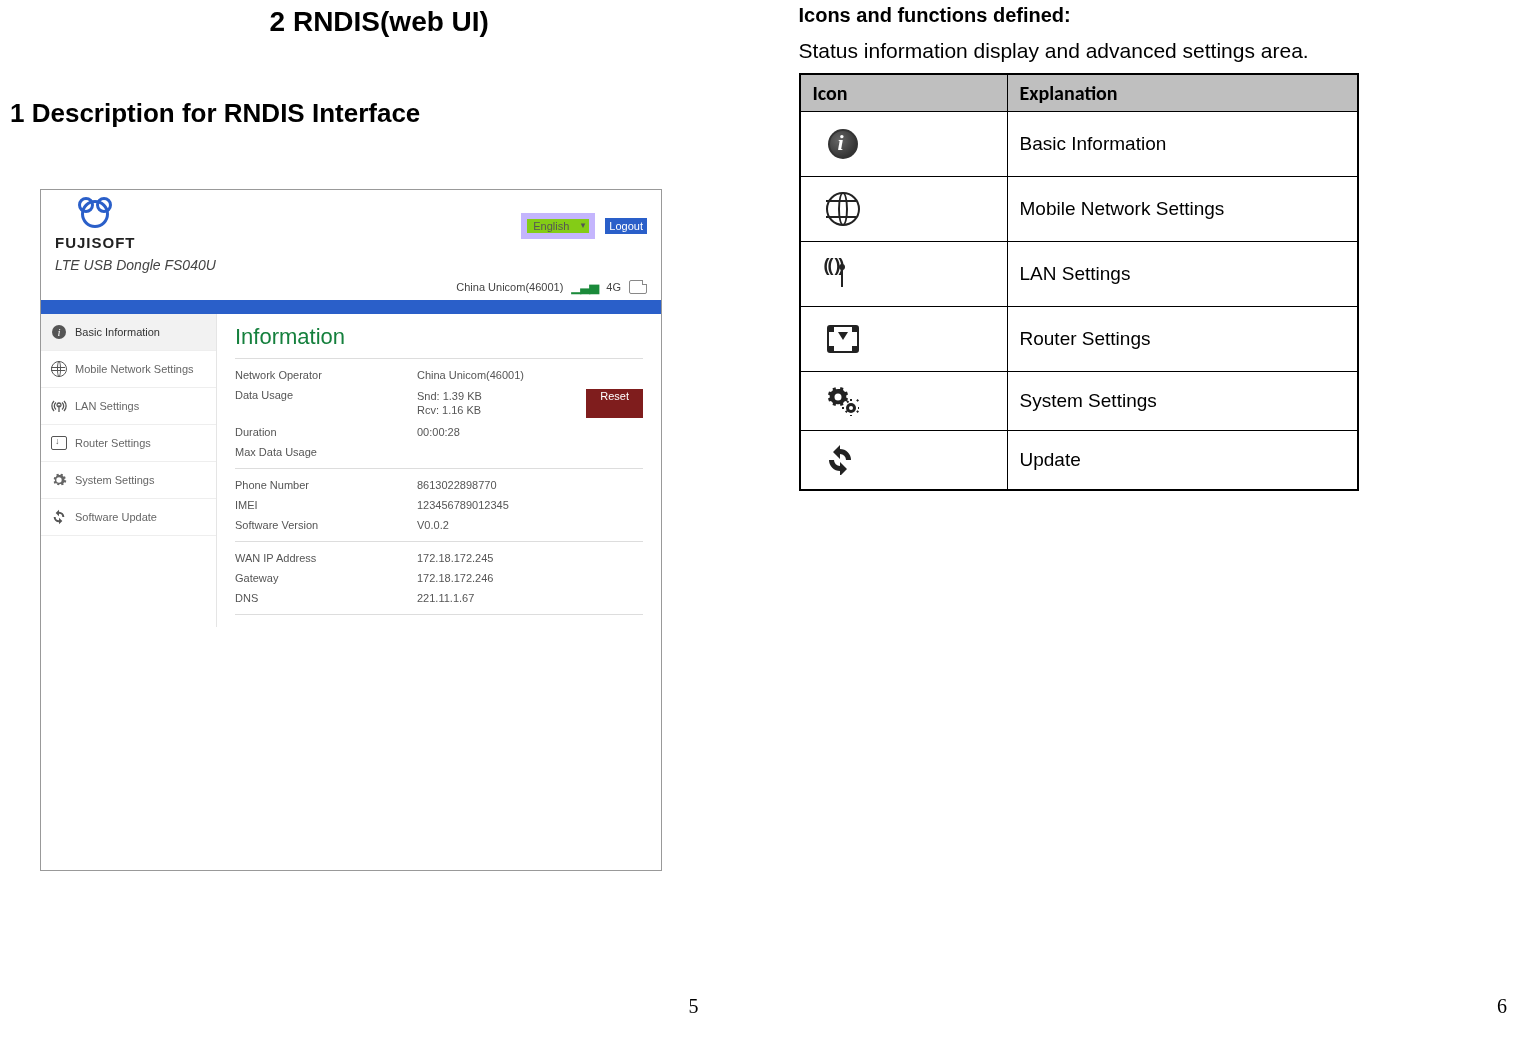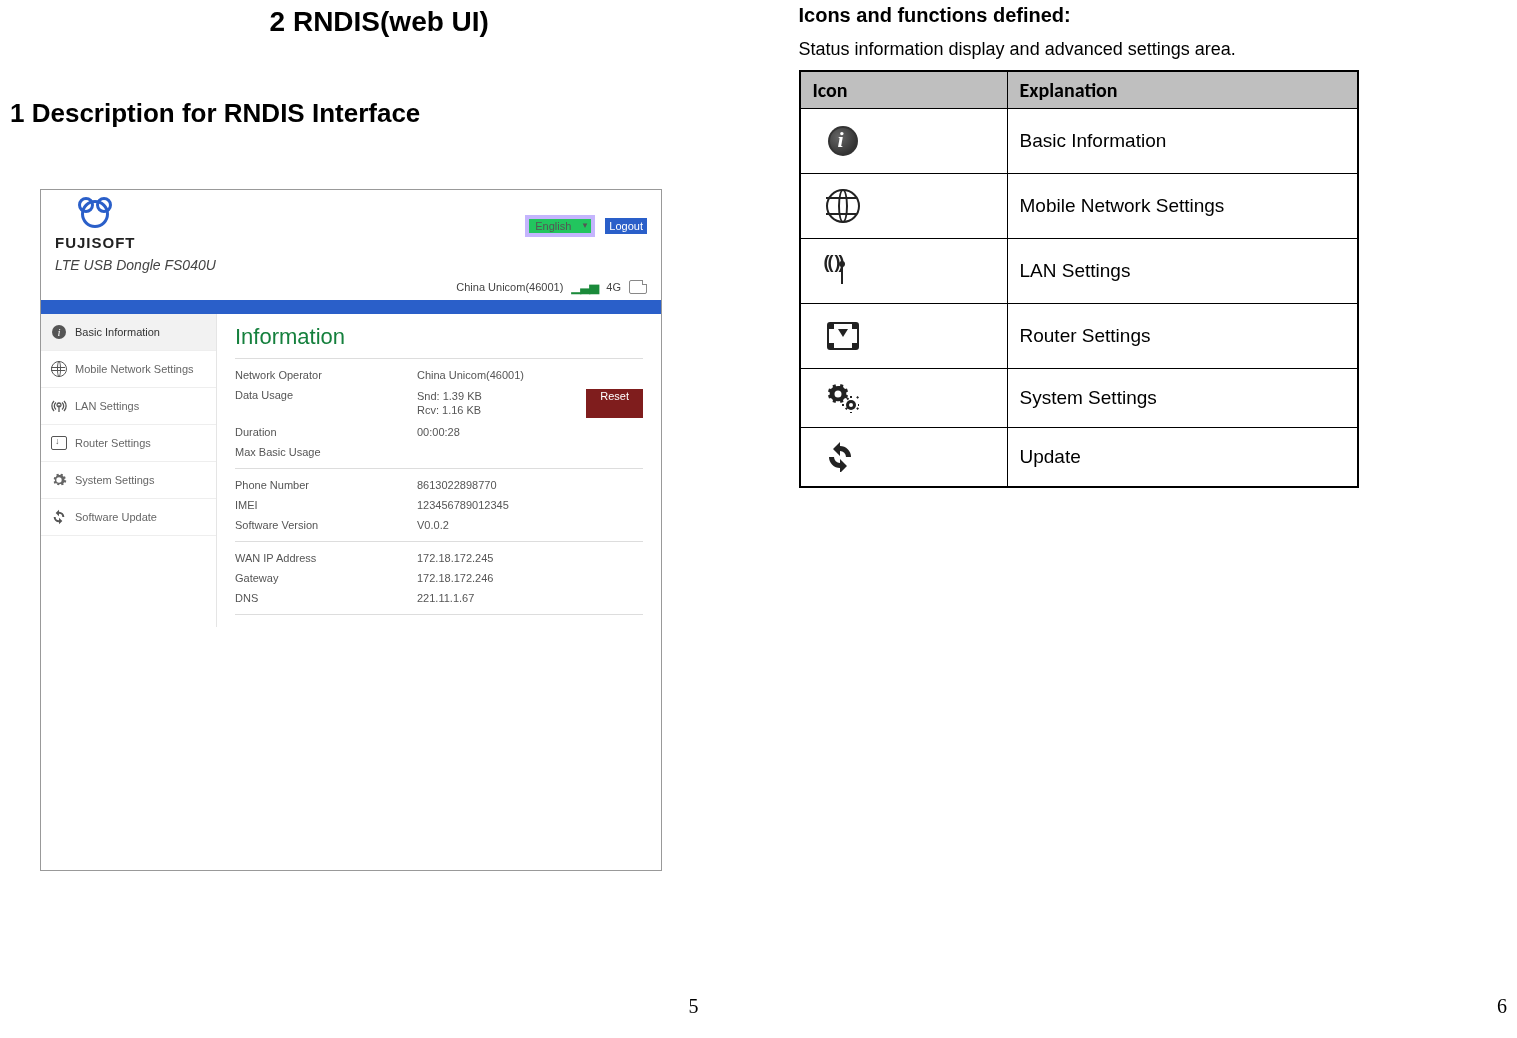--- a/index.html
+++ b/index.html
@@ -89,25 +89,25 @@
     color: #222;
     font-size: 15px;
     letter-spacing: 1px;
   }
   .ss-top-right {
     display: flex;
     align-items: center;
     gap: 10px;
   }
   .ss-lang {
-    border: 4px solid #c4b5fd;
+    border: 6px solid #c4b5fd;
     padding: 1px 20px 1px 6px;
     font-size: 11px;
     position: relative;
-    background: #22c55e;
+    background: #84cc16;
   }
   .ss-lang::after {
     content: "▾";
     position: absolute;
     right: 4px;
     top: 1px;
     font-size: 9px;
   }
   .ss-logout {
     background: #2a5fc9;
@@ -216,21 +216,21 @@
   }
   .ss-usage-lines { line-height: 1.3; }
 
   
   .rp-heading {
     font-weight: bold;
     font-size: 20px;
     margin-top: 4px;
   }
   .rp-sub {
-    font-size: 18px;
+    font-size: 21px;
     margin-top: 12px;
     margin-bottom: 10px;
   }
   .icon-table {
     border: 2px solid #000;
     border-collapse: collapse;
     width: 560px;
   }
   .icon-table th {
     background: #bfbfbf;
@@ -434,21 +434,21 @@
                 <div>Snd: 1.39 KB</div>
                 <div>Rcv: 1.16 KB</div>
               </div>
               <span class="ss-reset">Reset</span>
             </div>
             <div class="ss-row">
               <div class="ss-label">Duration</div>
               <div class="ss-val">00:00:28</div>
             </div>
             <div class="ss-row">
-              <div class="ss-label">Max Basic Usage</div>
+              <div class="ss-label">Max Data Usage</div>
               <div class="ss-val"></div>
             </div>
             <div class="ss-sep"></div>
             <div class="ss-row">
               <div class="ss-label">Phone Number</div>
               <div class="ss-val">8613022898770</div>
             </div>
             <div class="ss-row">
               <div class="ss-label">IMEI</div>
               <div class="ss-val">123456789012345</div>

